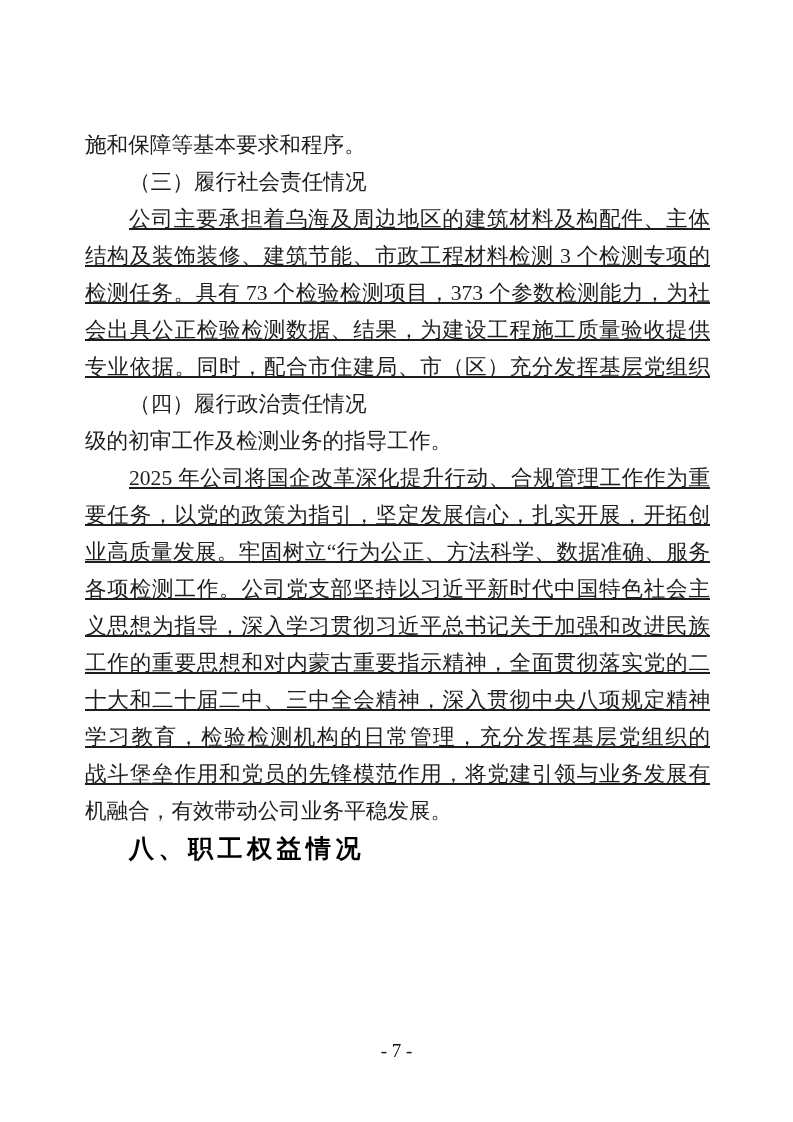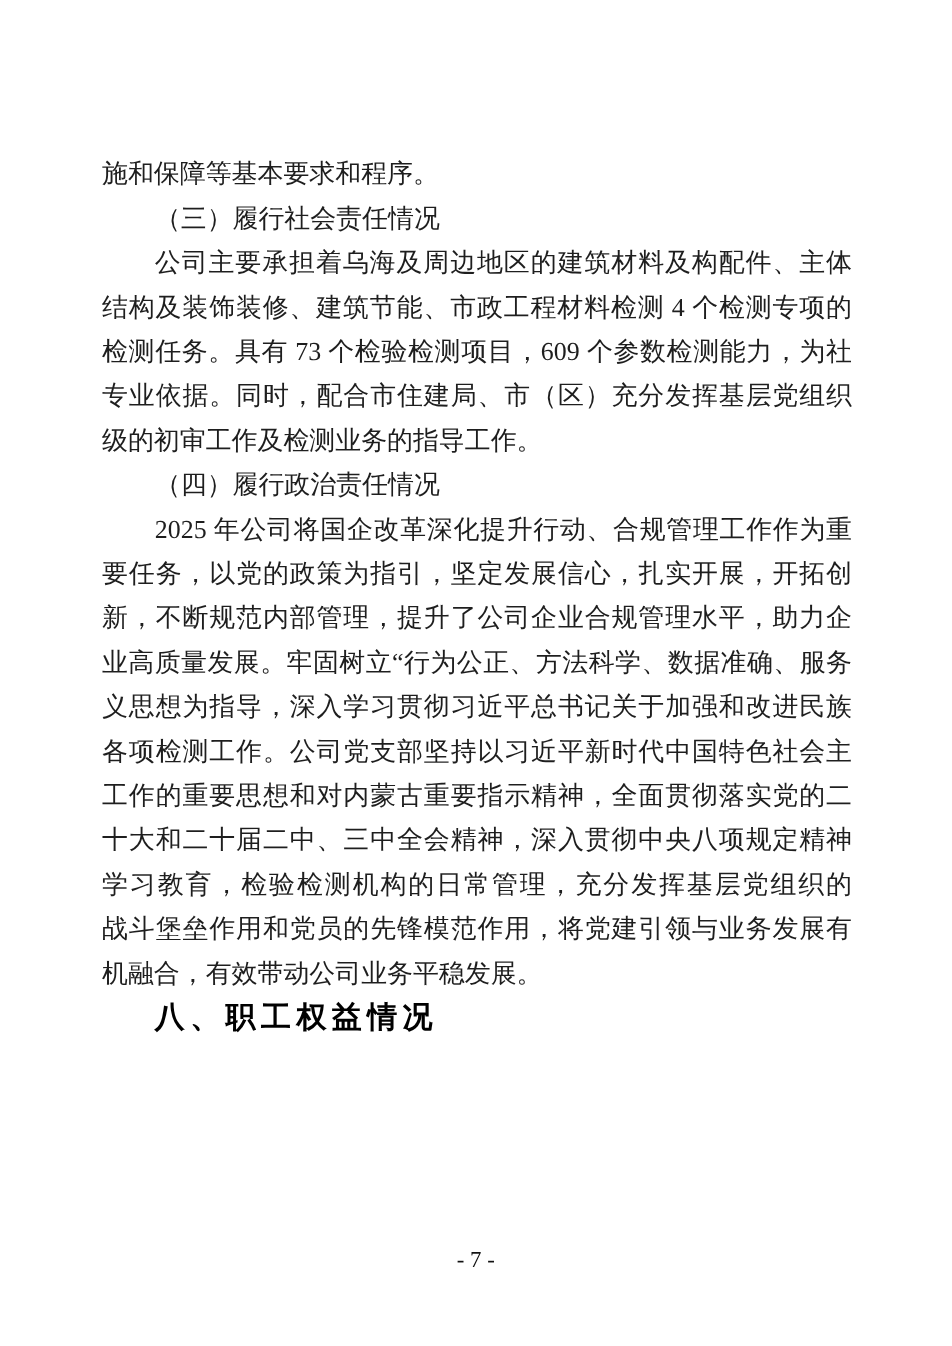--- a/index.html
+++ b/index.html
@@ -25,20 +25,21 @@
   .ln {
     height: 37px;
     line-height: 37px;
     font-size: 21.6px;
     text-align: left;
     overflow: hidden;
   }
   .ln.fill {
     text-align: justify;
     text-align-last: justify;
+    text-decoration: underline;
   }
   .ln.ind {
     text-indent: 44px;
   }
   .ln.head {
     font-family: Liberation Serif, serif;
     font-weight: 700;
     font-size: 25px;
     letter-spacing: 4.5px;
     color: #000000;
@@ -55,31 +56,31 @@
   }
 </style>
 </head>
 <body>
 
 <div class="page">
   <div class="body-text">
     <div class="ln">施和保障等基本要求和程序。</div>
     <div class="ln ind">（三）履行社会责任情况</div>
     <div class="ln ind fill">公司主要承担着乌海及周边地区的建筑材料及构配件、主体</div>
-    <div class="ln fill">结构及装饰装修、建筑节能、市政工程材料检测 4 个检测专项的</div>
-    <div class="ln fill">检测任务。具有 73 个检验检测项目，609 个参数检测能力，为社</div>
+    <div class="ln fill">结构及装饰装修、建筑节能、市政工程材料检测 3 个检测专项的</div>
+    <div class="ln fill">检测任务。具有 73 个检验检测项目，373 个参数检测能力，为社</div>
+    <div class="ln fill">会出具公正检验检测数据、结果，为建设工程施工质量验收提供</div>
     <div class="ln fill">专业依据。同时，配合市住建局、市（区）充分发挥基层党组织的</div>
+    <div class="ln ind">（四）履行政治责任情况</div>
     <div class="ln">级的初审工作及检测业务的指导工作。</div>
-    <div class="ln ind">（四）履行政治责任情况</div>
     <div class="ln ind fill">2025 年公司将国企改革深化提升行动、合规管理工作作为重</div>
     <div class="ln fill">要任务，以党的政策为指引，坚定发展信心，扎实开展，开拓创</div>
-    <div class="ln fill">新，不断规范内部管理，提升了公司企业合规管理水平，助力企</div>
     <div class="ln fill">业高质量发展。牢固树立“行为公正、方法科学、数据准确、服务</div>
+    <div class="ln fill">各项检测工作。公司党支部坚持以习近平新时代中国特色社会主</div>
     <div class="ln fill">义思想为指导，深入学习贯彻习近平总书记关于加强和改进民族</div>
-    <div class="ln fill">各项检测工作。公司党支部坚持以习近平新时代中国特色社会主</div>
     <div class="ln fill">工作的重要思想和对内蒙古重要指示精神，全面贯彻落实党的二</div>
     <div class="ln fill">十大和二十届二中、三中全会精神，深入贯彻中央八项规定精神</div>
     <div class="ln fill">学习教育，检验检测机构的日常管理，充分发挥基层党组织的</div>
     <div class="ln fill">战斗堡垒作用和党员的先锋模范作用，将党建引领与业务发展有</div>
     <div class="ln">机融合，有效带动公司业务平稳发展。</div>
     <div class="ln ind head">八、职工权益情况</div>
   </div>
   <div class="page-number">- 7 -</div>
 </div>
 

